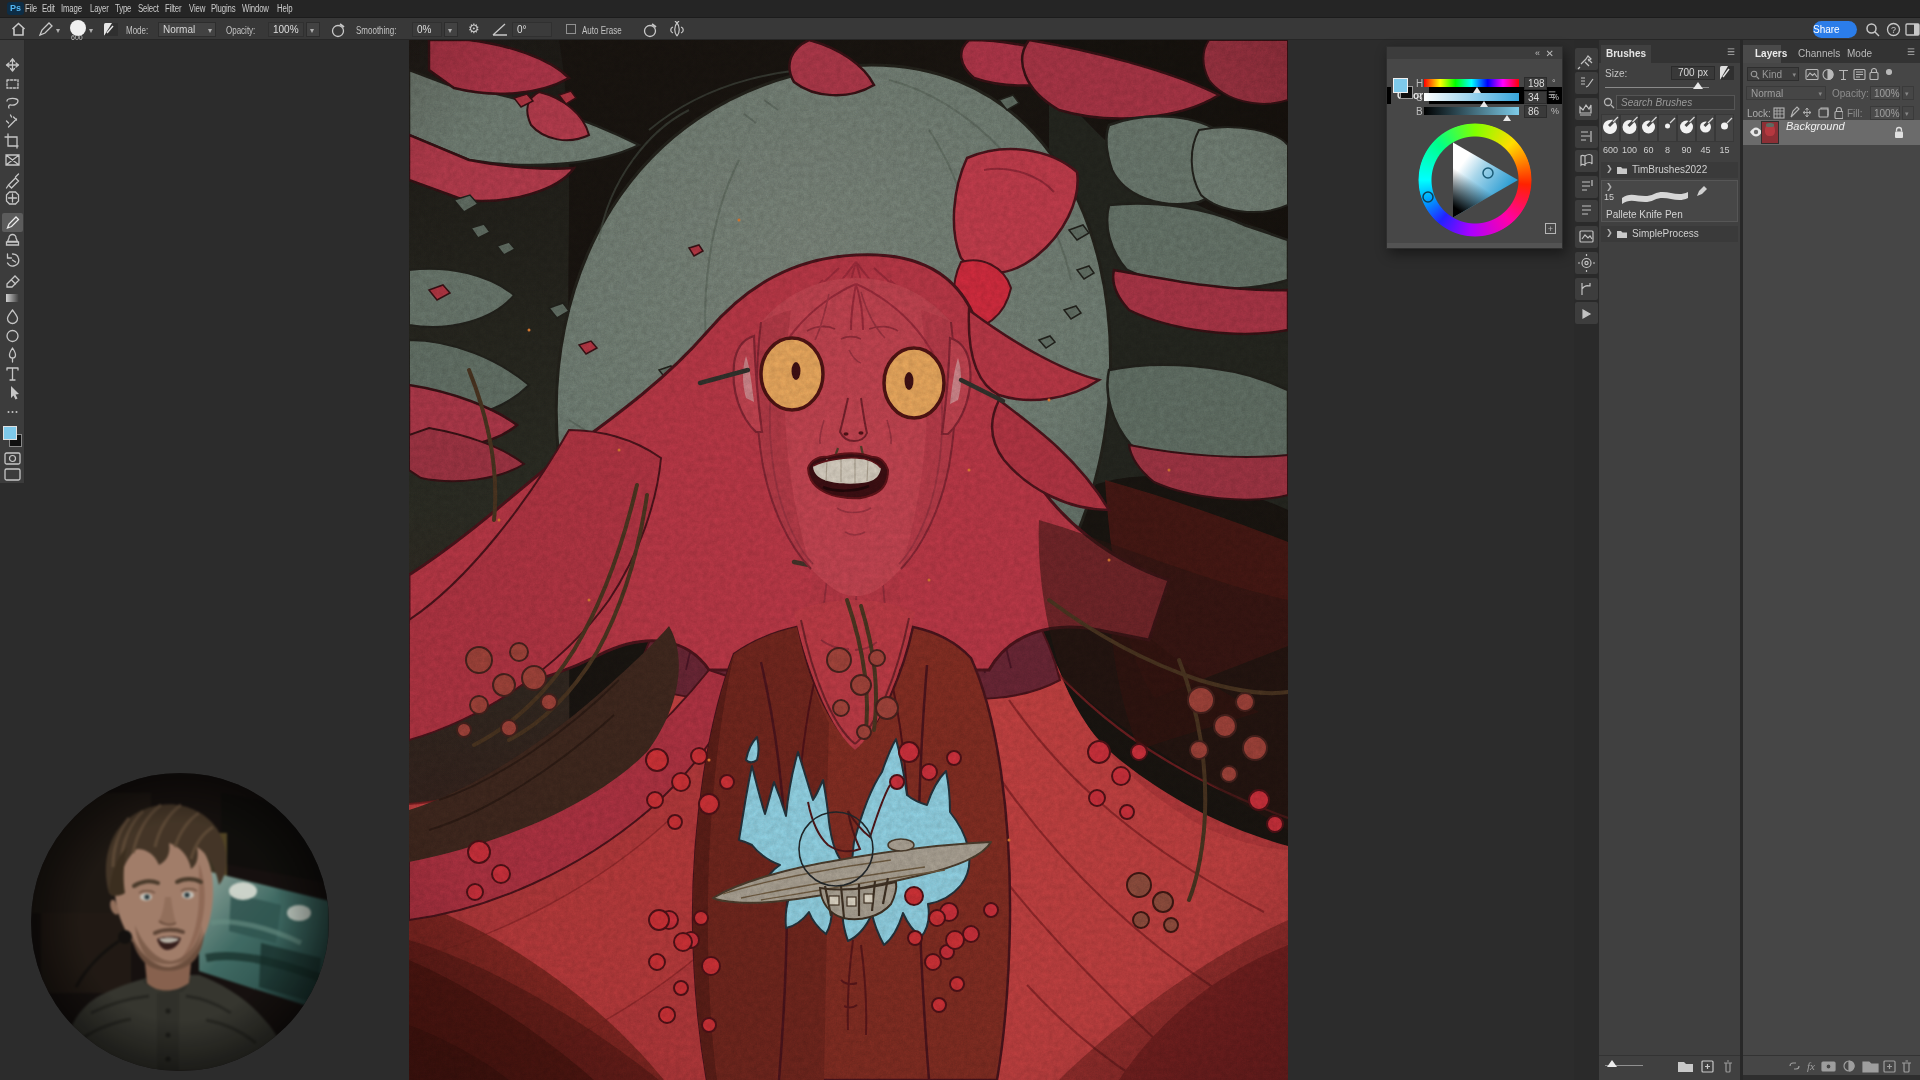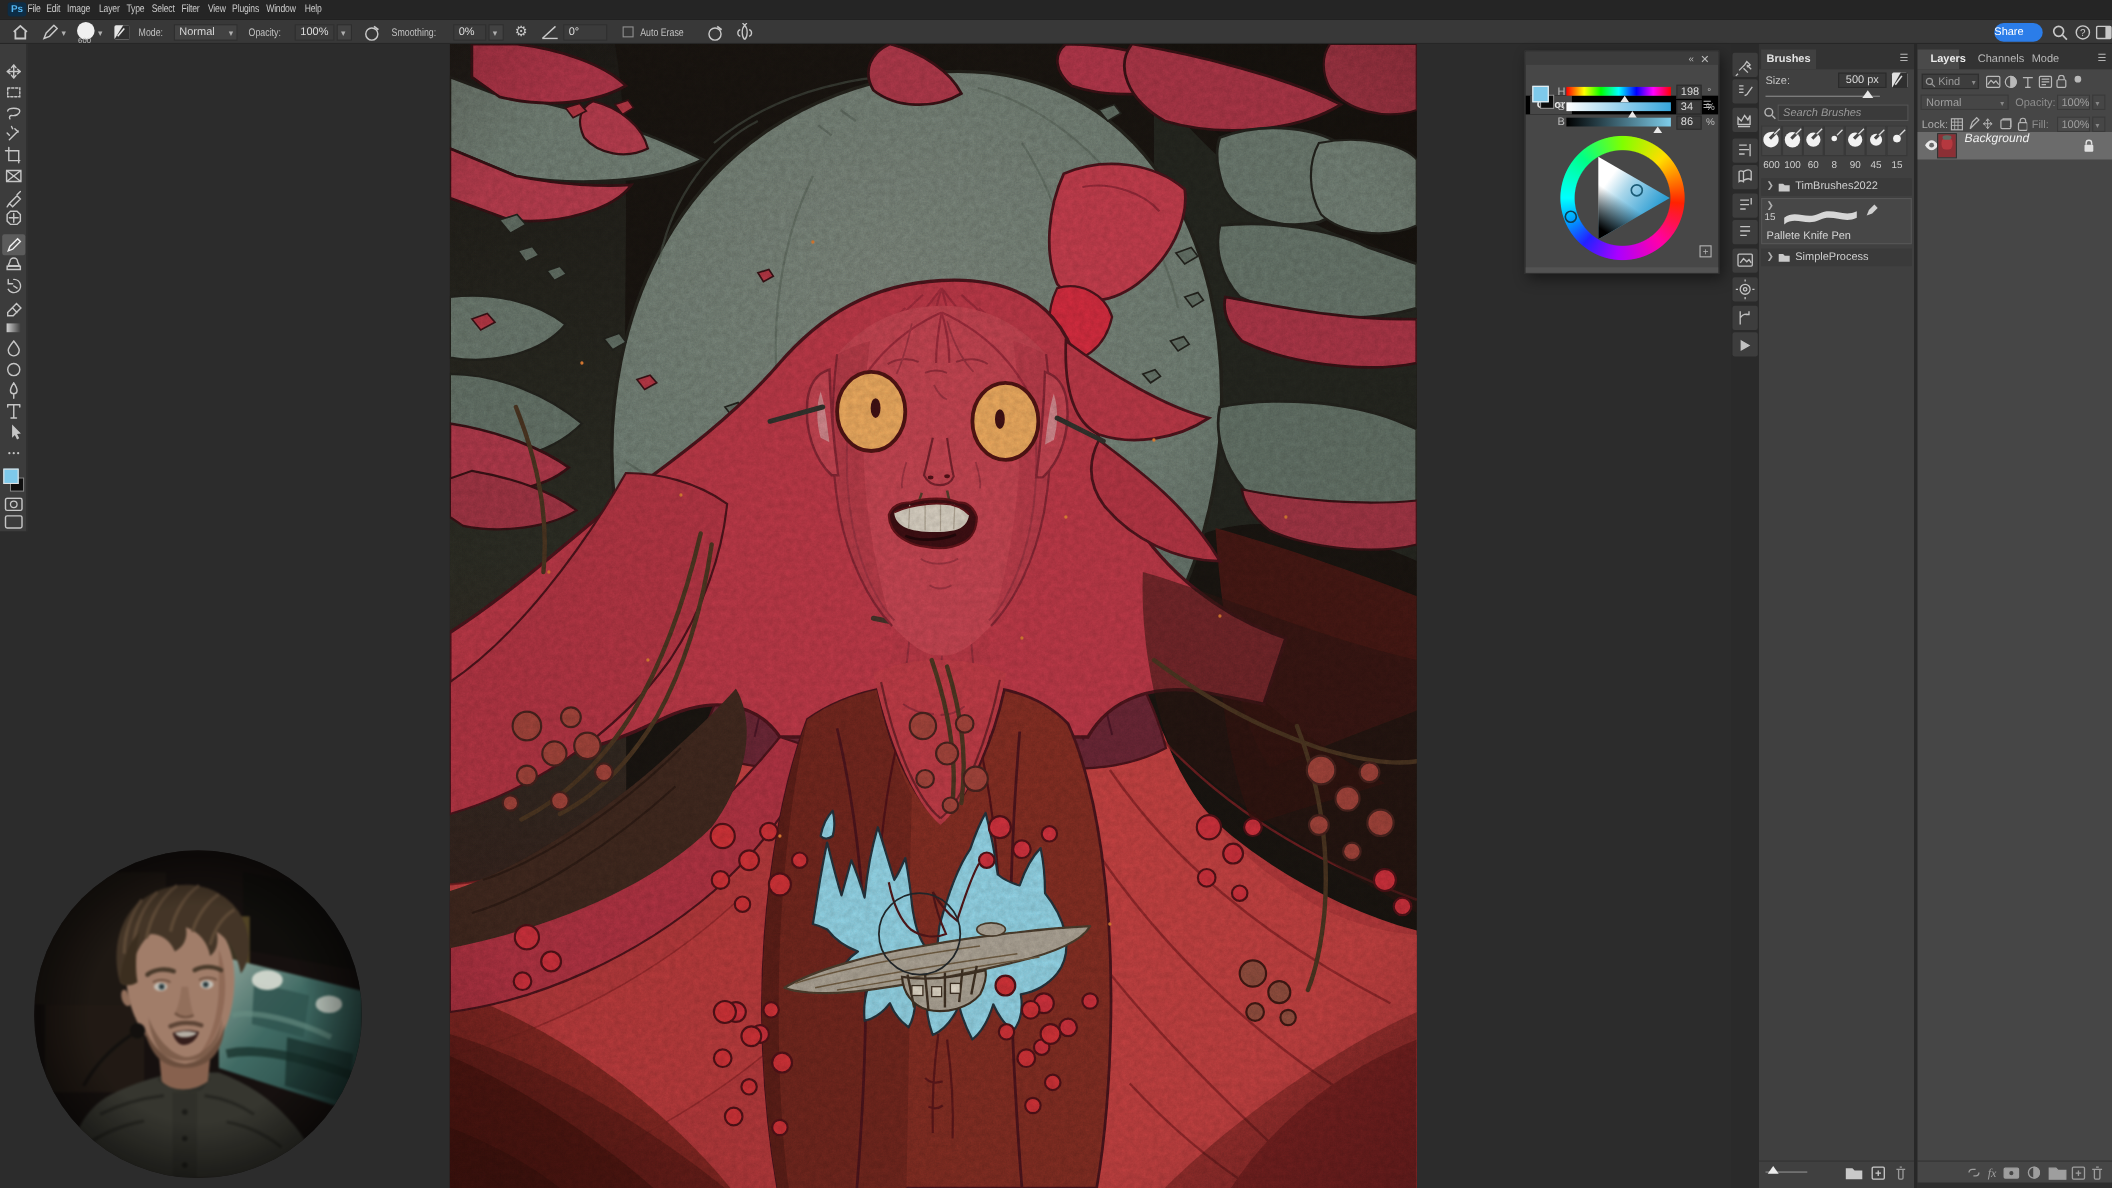--- a/index.html
+++ b/index.html
@@ -689,21 +689,21 @@
   </g>
 </svg>
 </div>
 
 <div id="brushes">
   <div class="tabstrip">
       <div class="tab">Brushes</div>
    <span style="position:absolute;right:5px;top:7px;color:#b5b5b5;font-size:9px">☰</span>
     </div>
   <div class="abs paneltxt" style="left:6px;top:28px;font-size:10px;color:#c4c4c4">Size:</div>
-  <div class="abs" style="left:72px;top:26px;width:44px;height:14px;background:#393939;border:1px solid #2b2b2b;color:#d8d8d8;font-size:10px;text-align:center">500 px</div>
+  <div class="abs" style="left:72px;top:26px;width:44px;height:14px;background:#393939;border:1px solid #2b2b2b;color:#d8d8d8;font-size:10px;text-align:center">700 px</div>
   <svg class="abs" style="left:120px;top:25px" width="16" height="16" viewBox="0 0 16 16">
     <rect x="1" y="1" width="14" height="14" rx="1.5" fill="#e0e0e0"></rect>
     <path d="M1 15 L9 1 L15 1 L15 15 Z" fill="#2f2f2f"></path>
     <path d="M4 12 L10 4" stroke="#e0e0e0" stroke-width="1.4"></path>
   </svg>
   <div class="abs" style="left:6px;top:47px;width:104px;height:1px;background:#8a8a8a"></div>
   <div class="abs" style="left:94px;top:42px;width:0;height:0;border-left:5px solid transparent;border-right:5px solid transparent;border-bottom:7px solid #e8e8e8"></div>
 
   <svg class="abs" style="left:4px;top:57px" width="12" height="12" viewBox="0 0 12 12">
     <circle cx="5" cy="5" r="3.5" fill="none" stroke="#b5b5b5" stroke-width="1.3"></circle>

